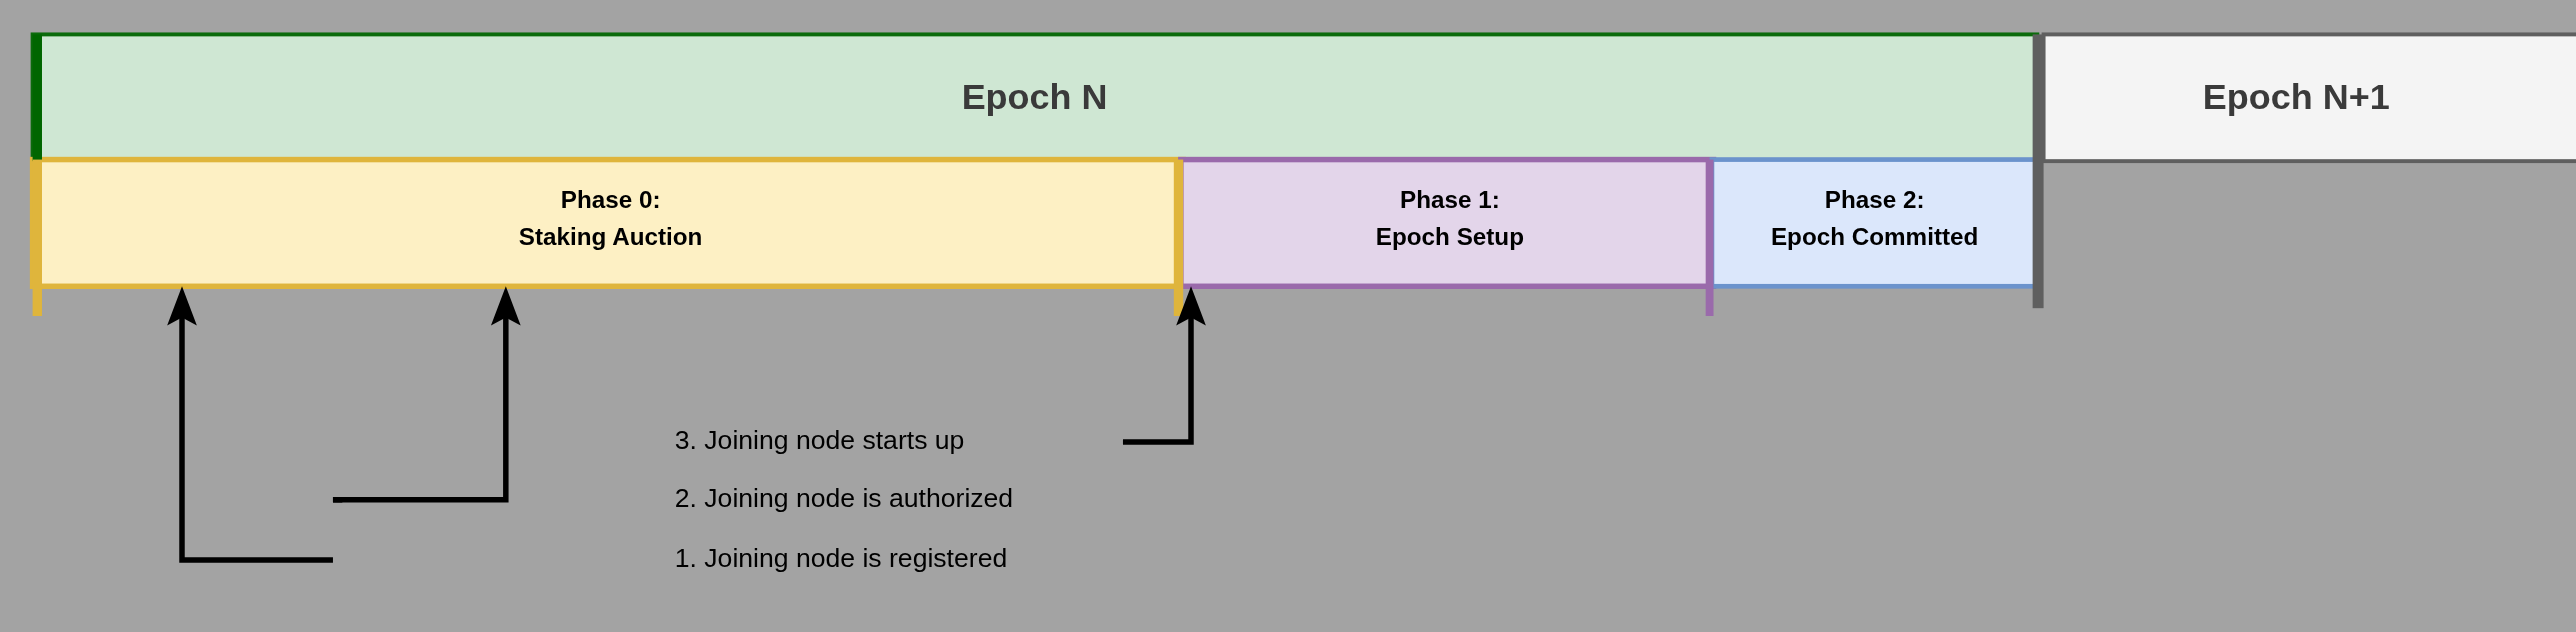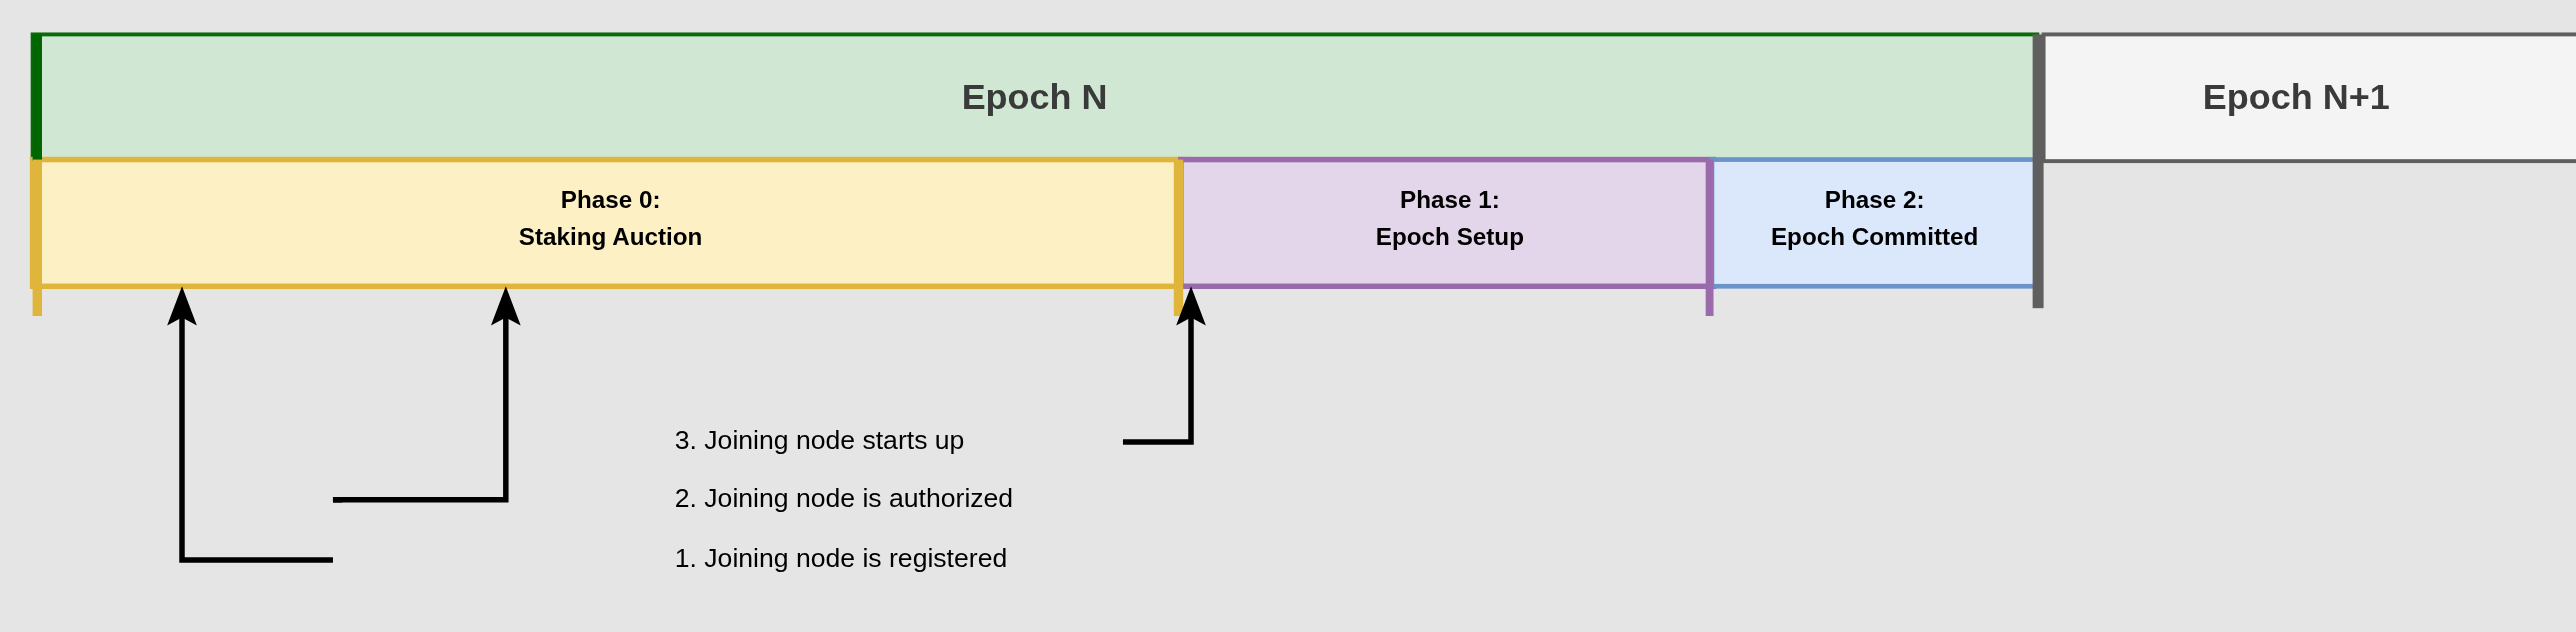--- a/index.html
+++ b/index.html
@@ -7,21 +7,21 @@
     padding: 0;
     background: #ffffff;
   }
   body {
     font-family: "Liberation Sans", sans-serif;
   }
   #canvas {
     position: relative;
     width: 2576px;
     height: 632px;
-    background: #e5e5e5;
+    background: #a3a3a3;
     overflow: hidden;
   }
   svg#diagram {
     position: absolute;
     left: 0;
     top: 0;
     width: 2576px;
     height: 632px;
     display: block;
   }

